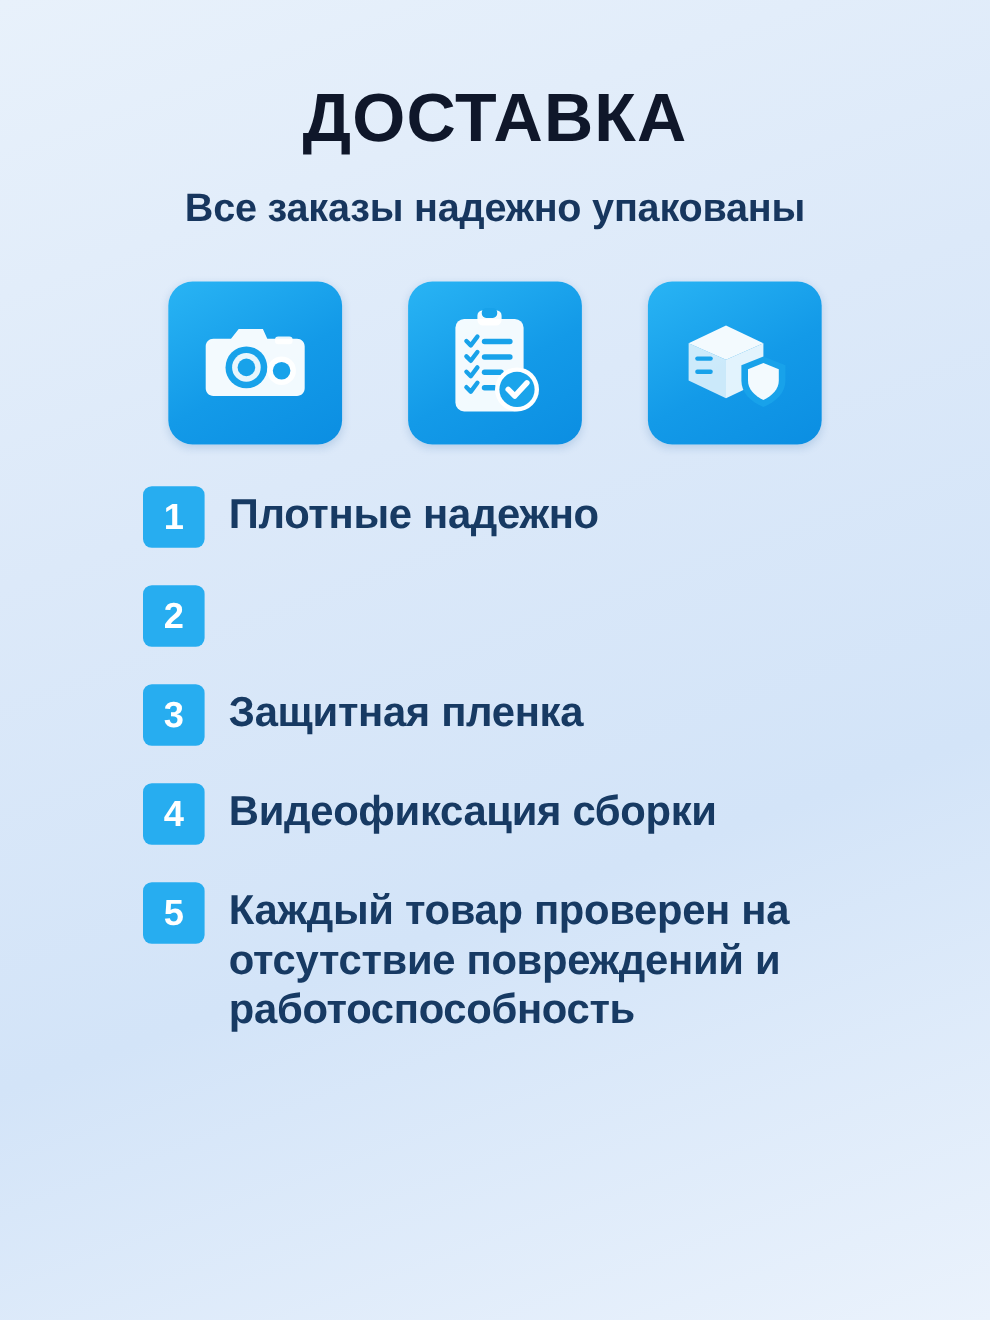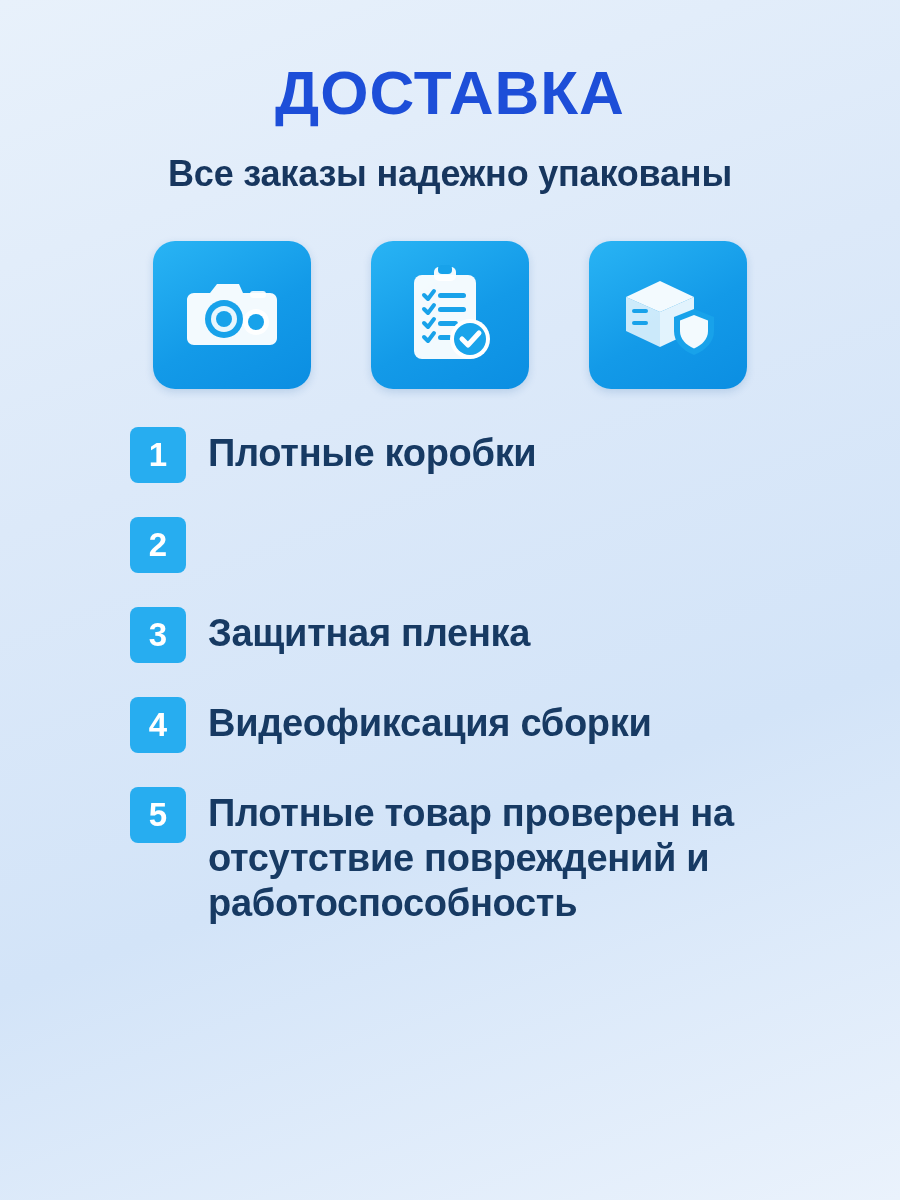--- a/index.html
+++ b/index.html
@@ -19,25 +19,25 @@
     height: 1200px;
     box-sizing: border-box;
     padding: 60px 40px 20px 40px;
     display: flex;
     flex-direction: column;
     align-items: center;
   }
   .title {
     font-size: 62px;
     font-weight: bold;
-    color: #1d4ed8;
+    color: #0f172a;
     letter-spacing: 1px;
     line-height: 1.05;
     text-align: center;
-    margin: 0 0 28px 0;
+    margin: 15px 0 28px 0;
   }
   .subtitle {
     font-size: 36px;
     font-weight: bold;
     color: #17365e;
     text-align: right;
     margin: 0 0 46px 0;
     letter-spacing: -0.2px;
   }
   .icons-row {
@@ -162,37 +162,37 @@
         </svg>
       </span>
     </div>
 
   </div>
 
   <ul class="list">
 
     <li class="list-item">
       <span class="num-badge">1</span>
-      <span class="item-text">Плотные коробки</span>
+      <span class="item-text">Плотные надежно</span>
     </li>
 
     <li class="list-item">
       <span class="num-badge">2</span>
     </li>
 
     <li class="list-item">
       <span class="num-badge">3</span>
       <span class="item-text">Защитная пленка</span>
     </li>
 
     <li class="list-item">
       <span class="num-badge">4</span>
       <span class="item-text">Видеофиксация сборки</span>
     </li>
 
     <li class="list-item">
       <span class="num-badge">5</span>
-      <span class="item-text">Плотные товар проверен на отсутствие повреждений и работоспособность</span>
+      <span class="item-text">Каждый товар проверен на отсутствие повреждений и работоспособность</span>
     </li>
 
   </ul>
 
 </div>
 
 </body></html>

